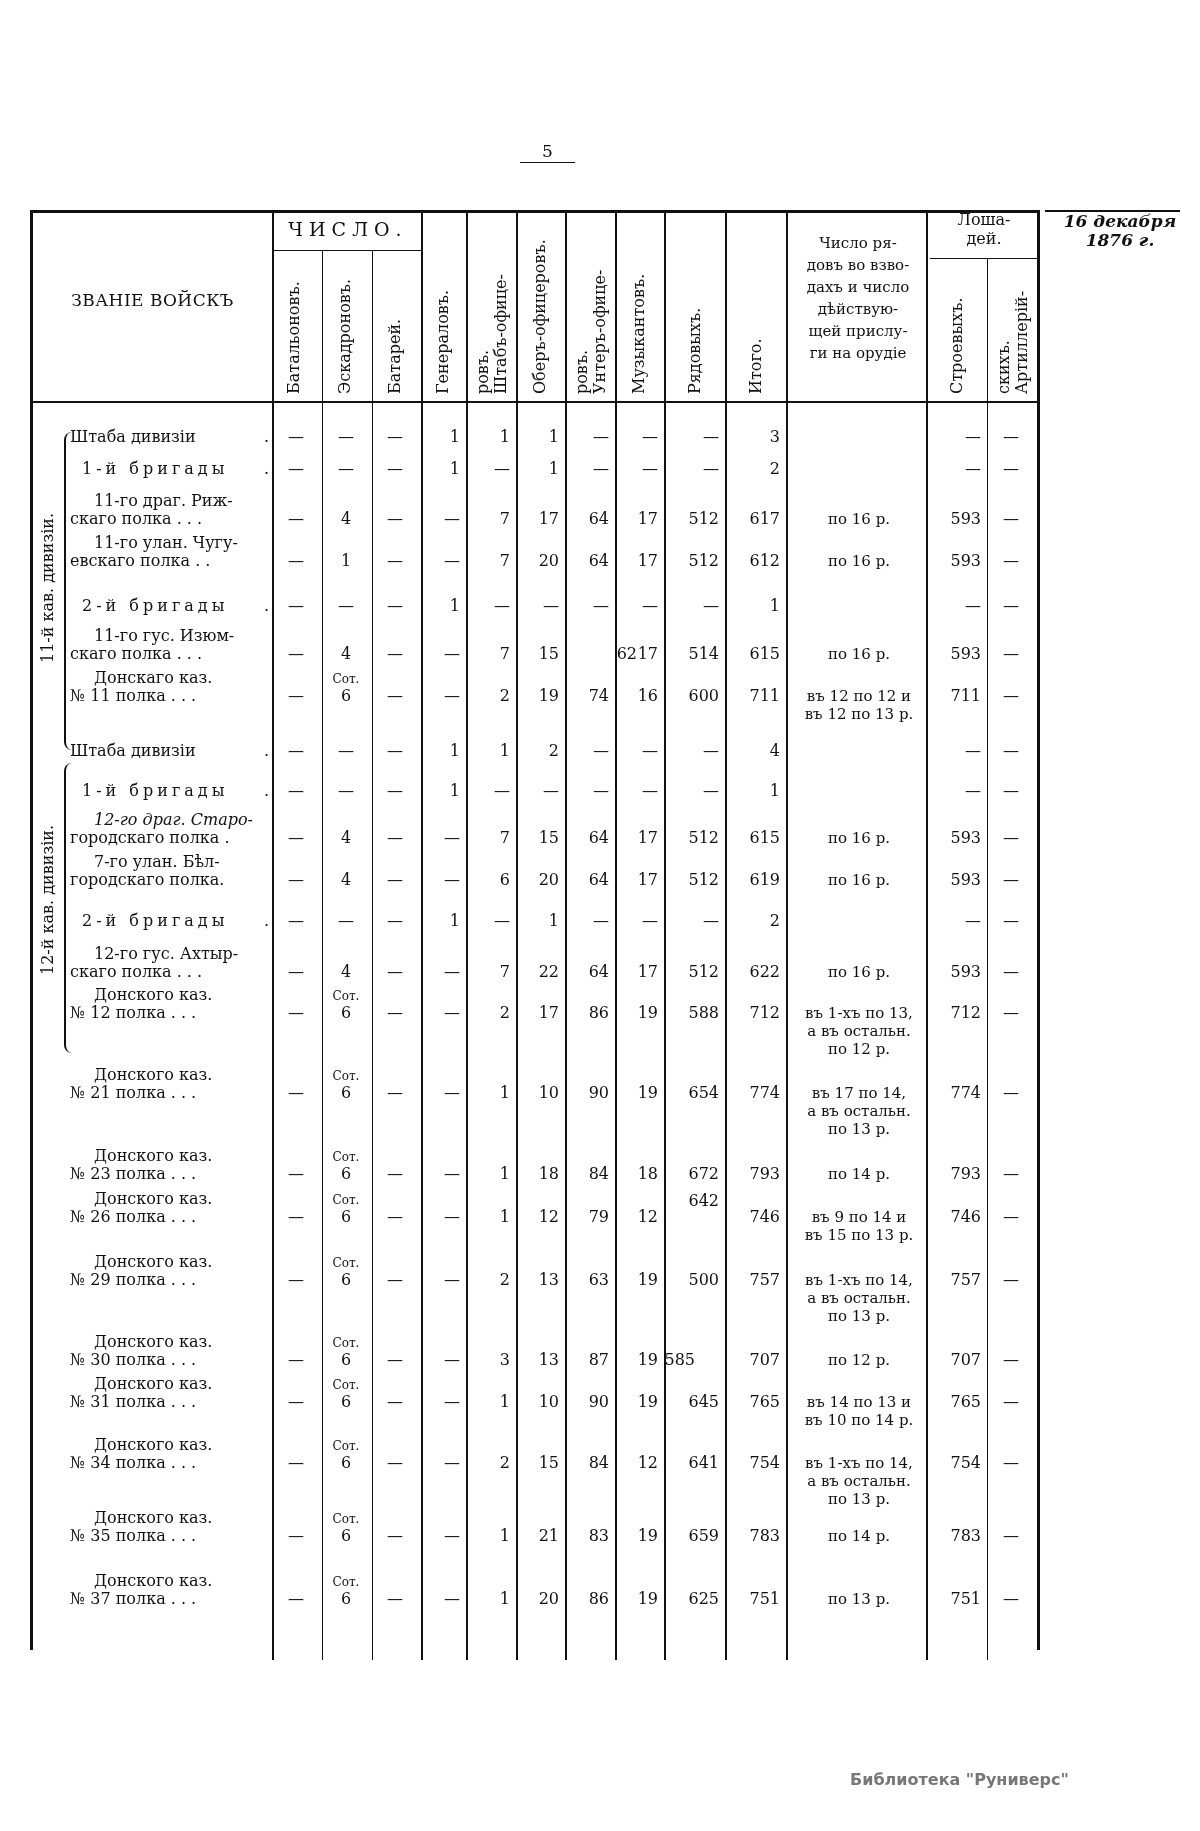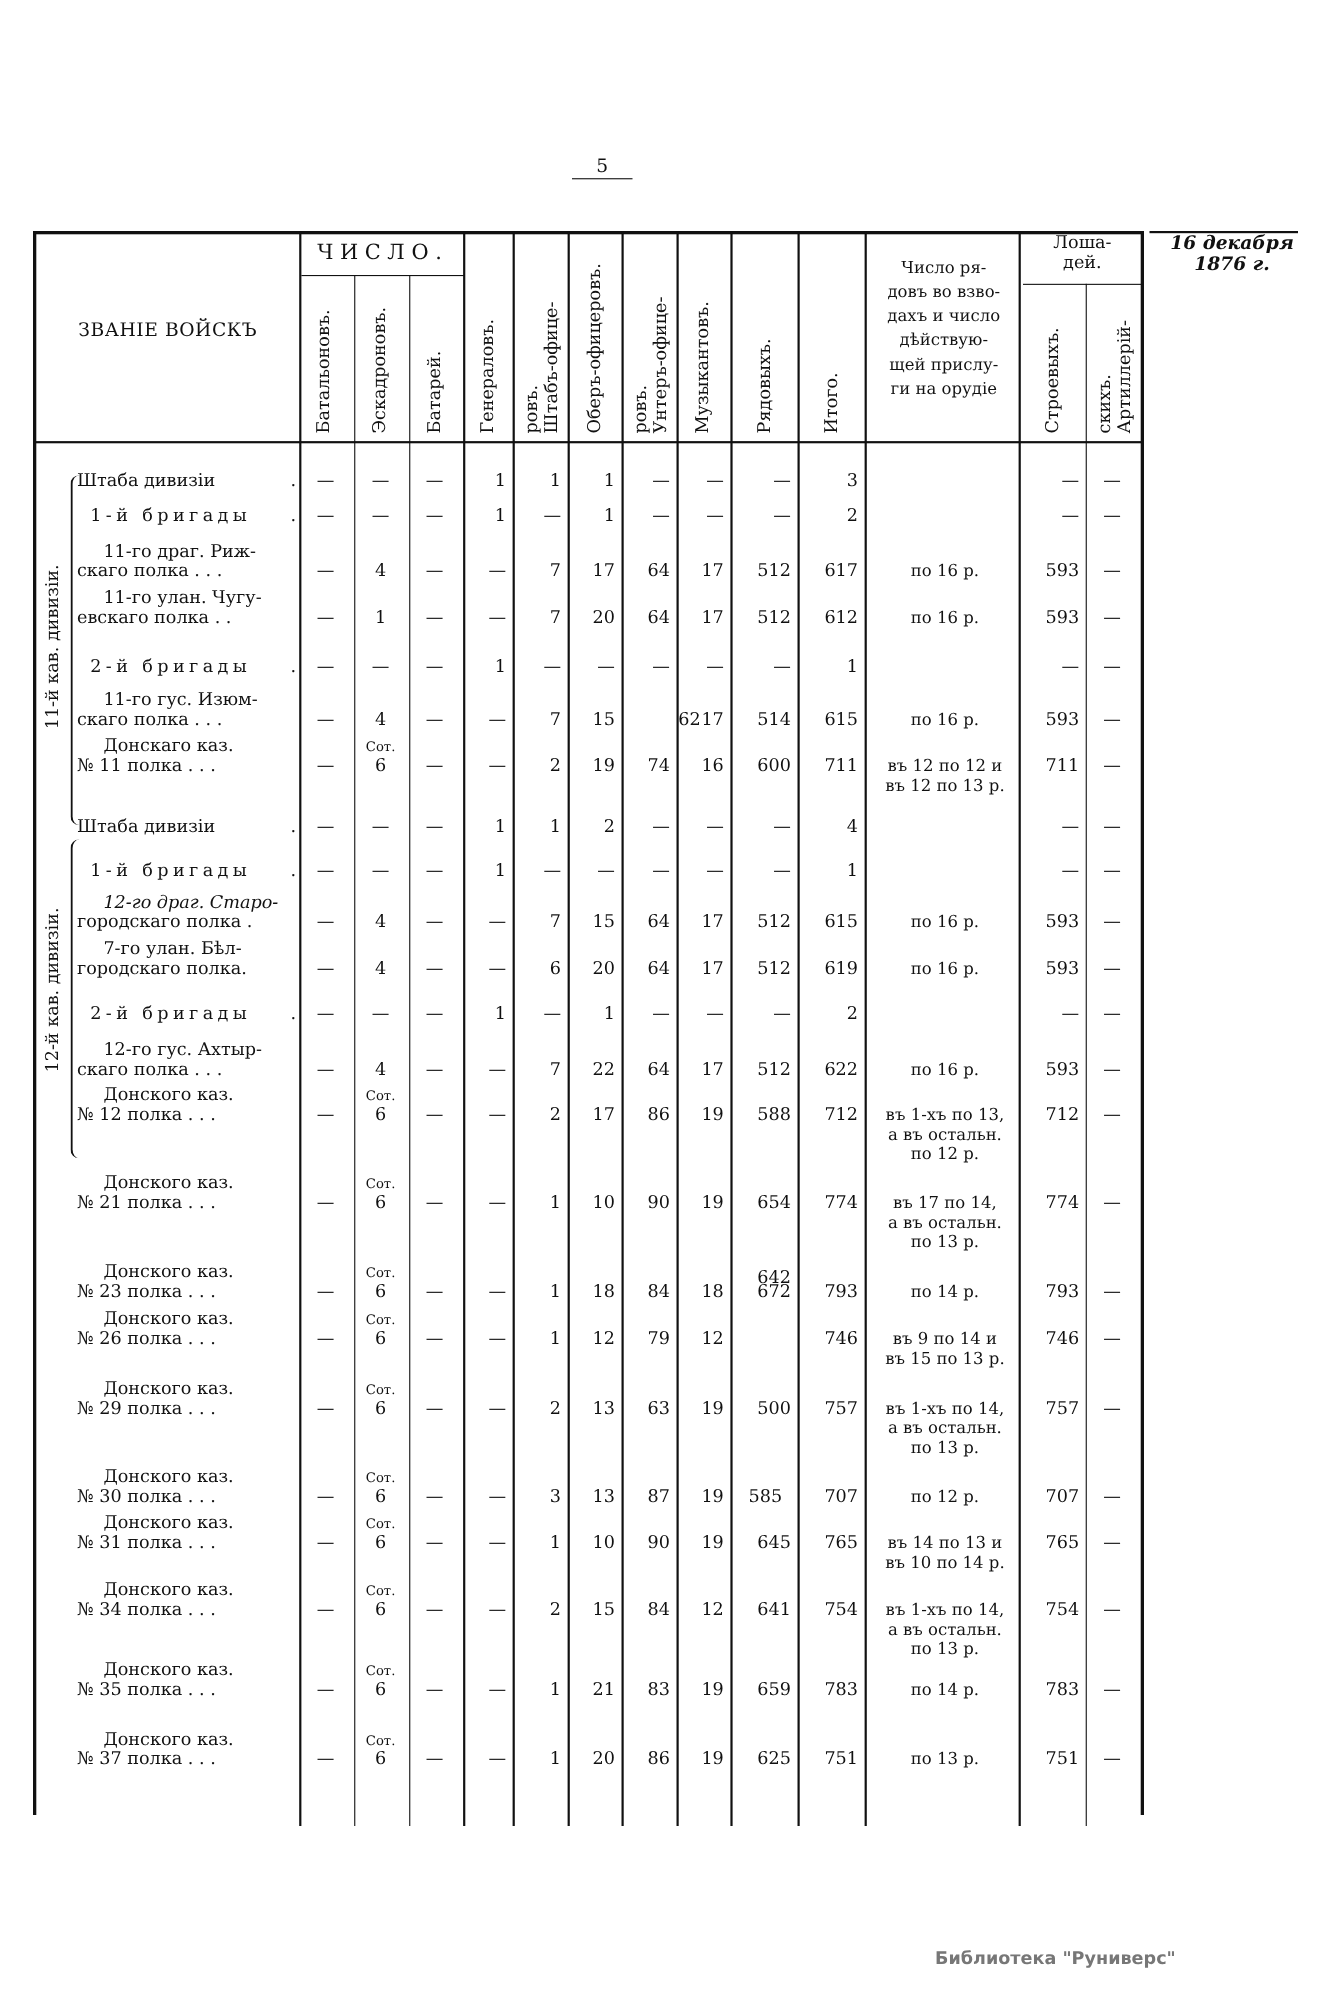--- a/index.html
+++ b/index.html
@@ -416,21 +416,21 @@
       </div>
       <div class="cellc" style="left: 274px; width: 44px; top: 1208px;">—</div>
       <div class="cellc" style="left: 324px; width: 44px; top: 1208px;">6</div>
       <div class="cellc sot" style="position: absolute; left: 324px; width: 44px; top: 1193px;">Сот.</div>
       <div class="cellc" style="left: 374px; width: 42px; top: 1208px;">—</div>
       <div class="cell" style="left: 423px; width: 37px; top: 1208px;">—</div>
       <div class="cell" style="left: 468px; width: 42px; top: 1208px;">1</div>
       <div class="cell" style="left: 518px; width: 41px; top: 1208px;">12</div>
       <div class="cell" style="left: 567px; width: 42px; top: 1208px;">79</div>
       <div class="cell" style="left: 617px; width: 41px; top: 1208px;">12</div>
-      <div class="cell" style="left: 666px; width: 53px; top: 1152px;">642</div>
+      <div class="cell" style="left: 666px; width: 53px; top: 1192px;">642</div>
       <div class="cell" style="left: 727px; width: 53px; top: 1208px;">746</div>
       <div class="cell" style="left: 928px; width: 53px; top: 1208px;">746</div>
       <div class="cellc" style="left: 989px; width: 44px; top: 1208px;">—</div>
       <div class="note" style="top: 1208px;">
         <div>въ 9 по 14 и</div>
         <div>въ 15 по 13 р.</div>
       </div>
     </div>
     <div>
       <div class="name" style="top: 1253px;">
@@ -463,21 +463,21 @@
       </div>
       <div class="cellc" style="left: 274px; width: 44px; top: 1351px;">—</div>
       <div class="cellc" style="left: 324px; width: 44px; top: 1351px;">6</div>
       <div class="cellc sot" style="position: absolute; left: 324px; width: 44px; top: 1336px;">Сот.</div>
       <div class="cellc" style="left: 374px; width: 42px; top: 1351px;">—</div>
       <div class="cell" style="left: 423px; width: 37px; top: 1351px;">—</div>
       <div class="cell" style="left: 468px; width: 42px; top: 1351px;">3</div>
       <div class="cell" style="left: 518px; width: 41px; top: 1351px;">13</div>
       <div class="cell" style="left: 567px; width: 42px; top: 1351px;">87</div>
       <div class="cell" style="left: 617px; width: 41px; top: 1351px;">19</div>
-      <div class="cell" style="left: 658px; width: 53px; top: 1351px; text-align: right;">585</div>
+      <div class="cell" style="left: 642px; width: 53px; top: 1351px; text-align: right;">585</div>
       <div class="cell" style="left: 727px; width: 53px; top: 1351px;">707</div>
       <div class="cell" style="left: 928px; width: 53px; top: 1351px;">707</div>
       <div class="cellc" style="left: 989px; width: 44px; top: 1351px;">—</div>
       <div class="note" style="top: 1351px;">
         <div>по 12 р.</div>
       </div>
     </div>
     <div>
       <div class="name" style="top: 1375px;">
         <span class="l2" style="padding-left: 24px;">Донского каз.</span>

